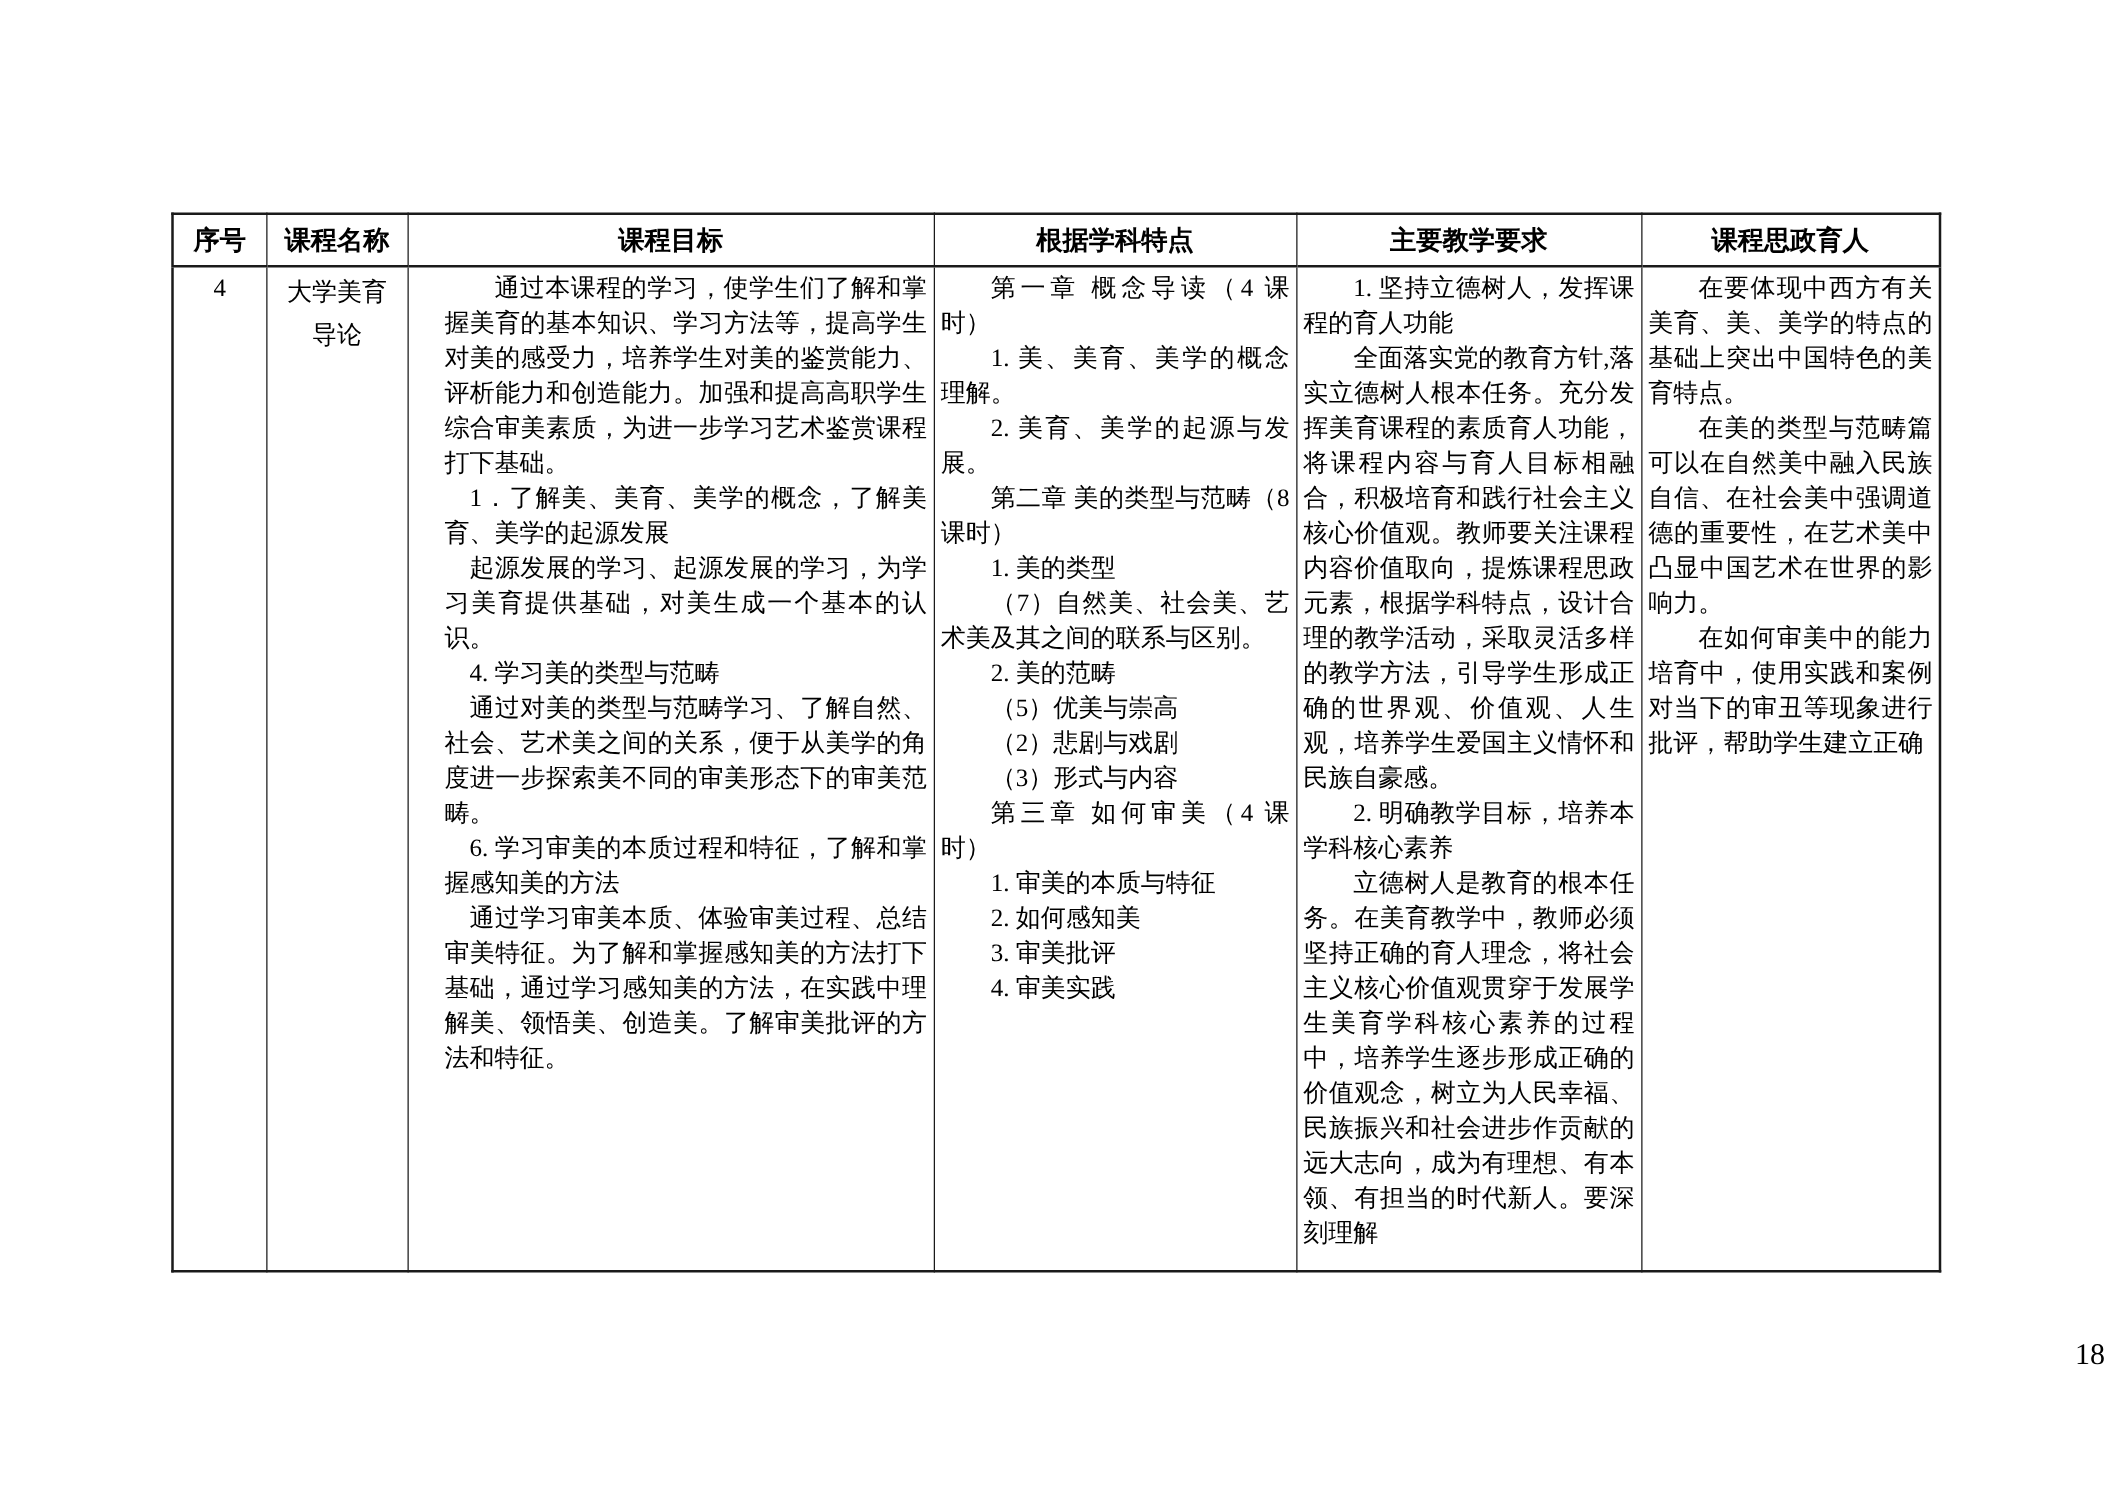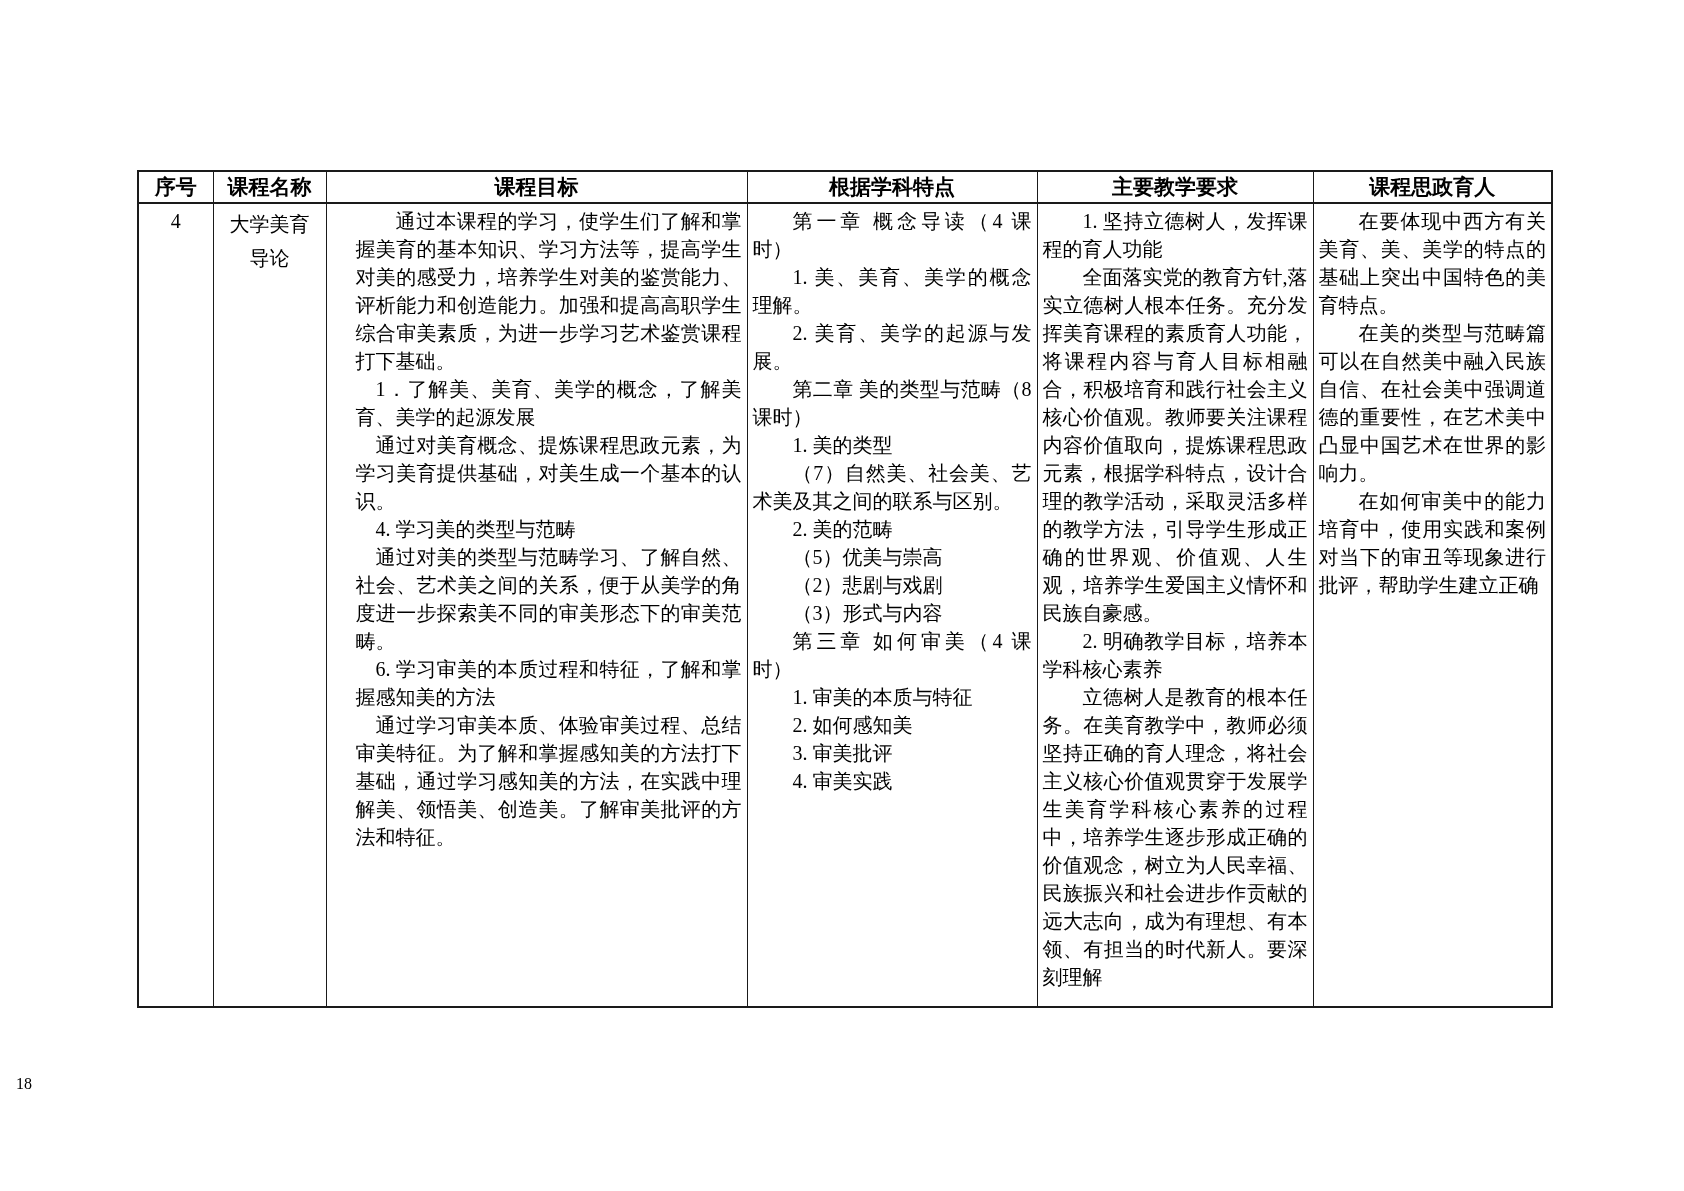--- a/index.html
+++ b/index.html
@@ -25,21 +25,21 @@
     table-layout: fixed;
     border: 2px solid #1a1a1a;
   }
   table.doc-table th,
   table.doc-table td {
     border: 1px solid #1a1a1a;
     box-sizing: border-box;
     overflow: hidden;
   }
   table.doc-table th {
-    height: 32px;
+    height: 42px;
     font-size: 21px;
     font-weight: bold;
     text-align: center;
     vertical-align: middle;
     padding: 0 2px;
     border-bottom: 2px solid #1a1a1a;
   }
   table.doc-table td {
     height: 804px;
     font-size: 20px;
@@ -61,25 +61,25 @@
   }
   .col-objectives .para { text-indent: 1em; margin-left: 24px; }
   .col-objectives .para:first-child { text-indent: 2em; }
   .name-line {
     margin: 0;
     line-height: 34px;
     text-align: center;
   }
   .page-number {
     position: absolute;
-    left: 16px;
+    left: 4px;
     right: 0;
     top: 1072px;
-    text-align: left;
-    font-size: 16px;
+    text-align: right;
+    font-size: 24px;
     line-height: 24px;
   }
 </style>
 </head>
 <body>
 
 <div class="page">
 
   <table class="doc-table">
     <colgroup>
@@ -105,21 +105,21 @@
         <td class="cell-center">4</td>
         <td class="cell-center">
           <div>
               <p class="name-line">大学美育</p>
               <p class="name-line">导论</p>
             </div>
         </td>
         <td class="col-objectives">
             <p class="para">通过本课程的学习，使学生们了解和掌握美育的基本知识、学习方法等，提高学生对美的感受力，培养学生对美的鉴赏能力、评析能力和创造能力。加强和提高高职学生综合审美素质，为进一步学习艺术鉴赏课程打下基础。</p>
             <p class="para">1．了解美、美育、美学的概念，了解美育、美学的起源发展</p>
-            <p class="para">通过对美育概念、提炼课程思政元素，为学习美育提供基础，对美生成一个基本的认识。</p>
+            <p class="para">起源发展的学习、起源发展的学习，为学习美育提供基础，对美生成一个基本的认识。</p>
             <p class="para">4. 学习美的类型与范畴</p>
             <p class="para">通过对美的类型与范畴学习、了解自然、社会、艺术美之间的关系，便于从美学的角度进一步探索美不同的审美形态下的审美范畴。</p>
             <p class="para">6. 学习审美的本质过程和特征，了解和掌握感知美的方法</p>
             <p class="para">通过学习审美本质、体验审美过程、总结审美特征。为了解和掌握感知美的方法打下基础，通过学习感知美的方法，在实践中理解美、领悟美、创造美。了解审美批评的方法和特征。</p>
           </td>
         <td class="col-content">
             <p class="para">第一章 概念导读（4 课时）</p>
             <p class="para">1. 美、美育、美学的概念理解。</p>
             <p class="para">2. 美育、美学的起源与发展。</p>
             <p class="para">第二章 美的类型与范畴（8 课时）</p>

